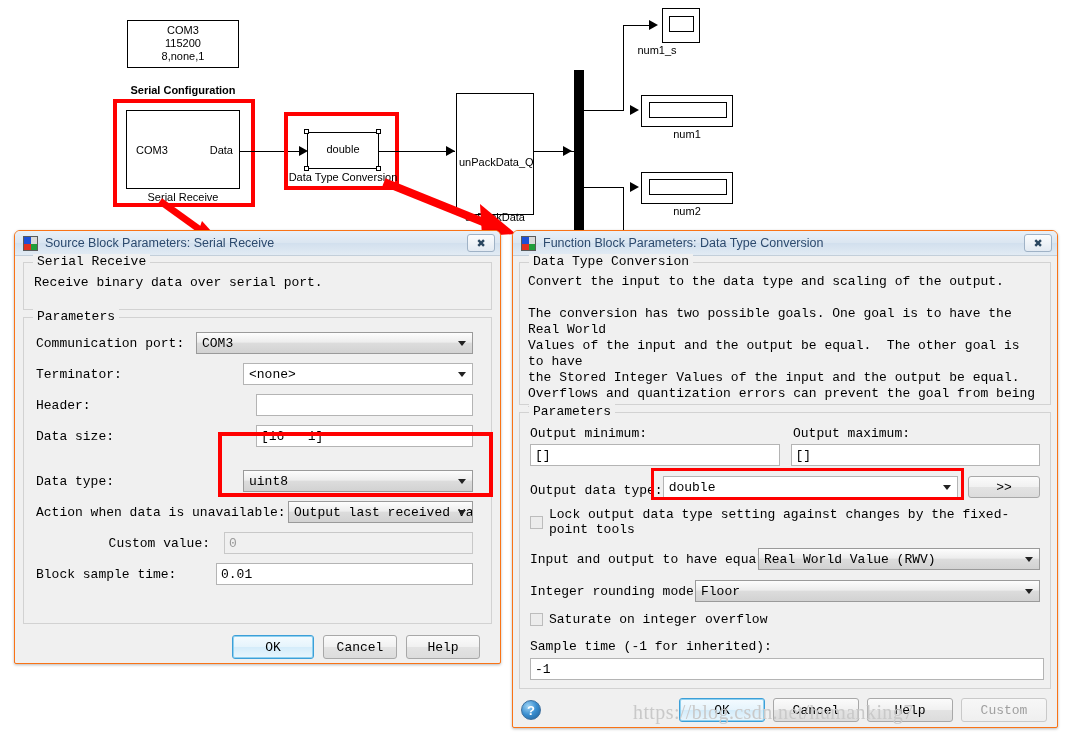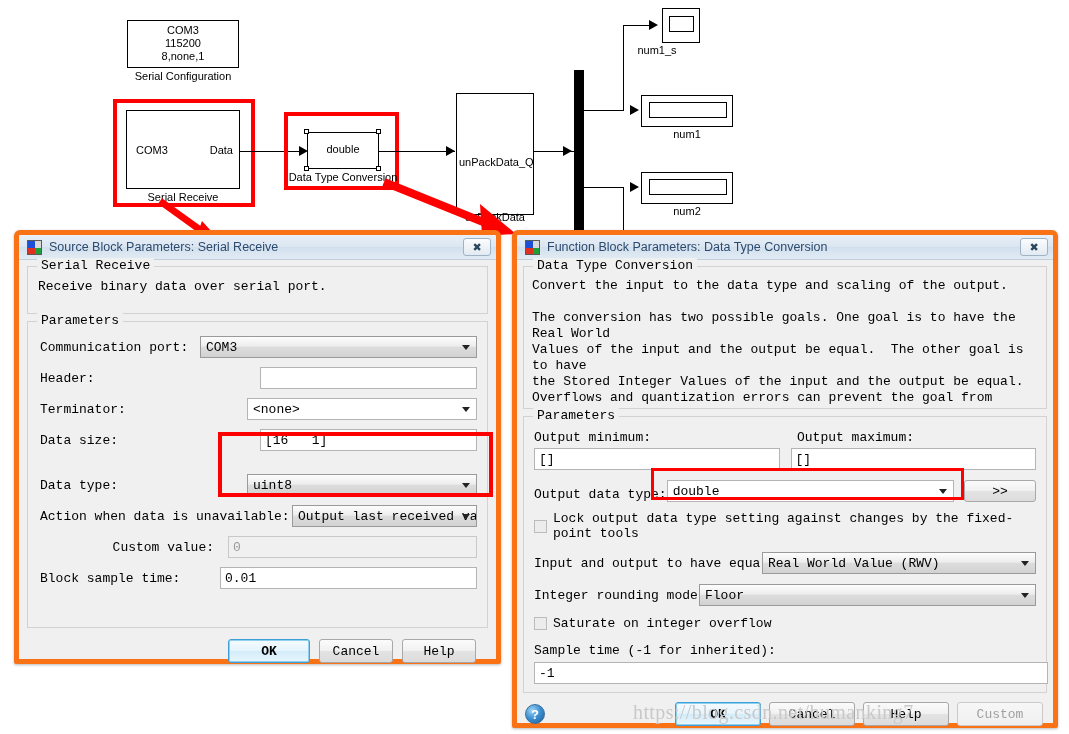--- a/index.html
+++ b/index.html
@@ -40,21 +40,21 @@
     border-left: 9px solid #000;
   }
   .sl-bar { position: absolute; background: #000; }
   .redbox { position: absolute; border: 4px solid #ff0000; background: transparent; }
   .handle { position: absolute; width: 5px; height: 5px; border: 1px solid #000; background: #fff; }
 
   
   .dialog {
     position: absolute;
     background: #f0f0f0;
-    border: 5px solid #f97316;
+    border: 1px solid #f97316;
     border-radius: 6px 6px 2px 2px;
     box-shadow: 0 1px 3px rgba(0,0,0,0.28);
   }
   .dlg-titlebar {
     height: 25px;
     background: linear-gradient(to bottom, #e9f0f7 0%, #dbe6f1 48%, #d2e0ee 52%, #e2ebf4 100%);
     border-radius: 5px 5px 0 0;
     border-bottom: 1px solid #c3cfda;
     display: flex; align-items: center;
     padding: 0 4px 0 8px;
@@ -179,21 +179,20 @@
     padding: 0 10px;
     border: 1px solid #a8a8a8;
     border-radius: 3px;
     background: linear-gradient(to bottom, #fbfbfb 0%, #f1f1f1 48%, #e3e3e3 52%, #dcdcdc 100%);
     display: flex; align-items: center; justify-content: center;
   }
   .btn.primary {
     border: 1px solid #3c9fd8;
     box-shadow: 0 0 0 1px #8fd0ef inset;
     background: linear-gradient(to bottom, #f4fbff 0%, #e6f4fc 48%, #d4ecfa 52%, #e9f6fd 100%);
-    font-weight: bold;
   }
   .btn.disabled { color: #a0a0a0; border-color: #c9c9c9;
     background: linear-gradient(to bottom, #f7f7f7, #efefef); }
   .btn.wide { min-width: 86px; }
 
   .help-orb {
     width: 20px; height: 20px; border-radius: 50%;
     background: radial-gradient(circle at 34% 30%, #9fd4f5 0%, #3b8fd0 48%, #1d5d96 100%);
     border: 1px solid #3c6f9e;
     color: #ffffff;
@@ -219,21 +218,21 @@
 
 <div id="root">
 
   <div id="canvas">
 
     <div class="sl-block" style="left:127px; top:20px; width:112px; height:48px;">
       <div style="text-align:center; margin-top:3px;">COM3</div>
       <div style="text-align:center; margin-top:1px;">115200</div>
       <div style="text-align:center; margin-top:1px;">8,none,1</div>
     </div>
-    <div class="sl-label" style="left:127px; top:70px; width:112px;">Serial Configuration</div>
+    <div class="sl-label" style="left:127px; top:84px; width:112px;font-weight:bold;">Serial Configuration</div>
 
     <div class="redbox" style="left:113px; top:99px; width:142px; height:108px;"></div>
 
     <div class="sl-block" style="left:126px; top:110px; width:114px; height:79px;">
       <div style="position:absolute; left:9px; top:33px;">COM3</div>
       <div style="position:absolute; right:6px; top:33px;">Data</div>
     </div>
     <div class="sl-label" style="left:126px; top:191px; width:114px;">Serial Receive</div>
 
     <div class="sl-line" style="left:240px; top:151px; width:66px; height:1px;"></div>
@@ -324,30 +323,30 @@
 
           <div class="row" style="margin-bottom:9px;">
             <span class="mono lbl" style="width:160px;">Communication port:</span>
             <div class="combo" style="width:277px;">
               <span>COM3</span>
               <span class="caret"></span>
             </div>
           </div>
 
           <div class="row" style="margin-bottom:9px;">
-            <span class="mono lbl" style="width:220px;">Header:</span>
-            <input class="tf" style="width: 217px;" value="">
-          </div>
-
-          <div class="row" style="margin-bottom:9px;">
             <span class="mono lbl" style="width:207px;">Terminator:</span>
             <div class="combo plain" style="width:230px;">
               <span>&lt;none&gt;</span>
               <span class="caret"></span>
             </div>
+          </div>
+
+          <div class="row" style="margin-bottom:9px;">
+            <span class="mono lbl" style="width:220px;">Header:</span>
+            <input class="tf" style="width: 217px;" value="">
           </div>
 
           <div class="row" style="margin-bottom:23px;">
             <span class="mono lbl" style="width:220px;">Data size:</span>
             <input class="tf" style="width: 217px;" value="[16   1]">
           </div>
 
           <div class="row" style="margin-bottom:9px;">
             <span class="mono lbl" style="width:207px;">Data type:</span>
             <div class="combo" style="width:230px;">

